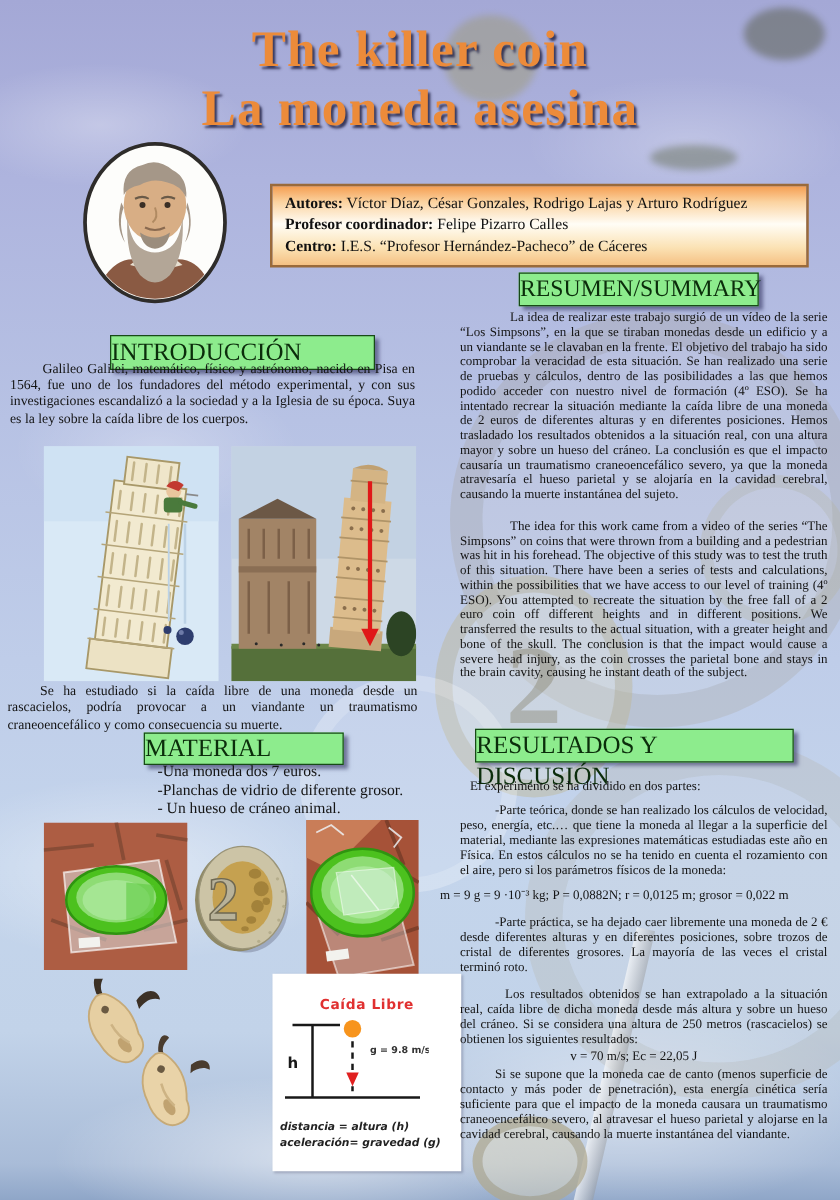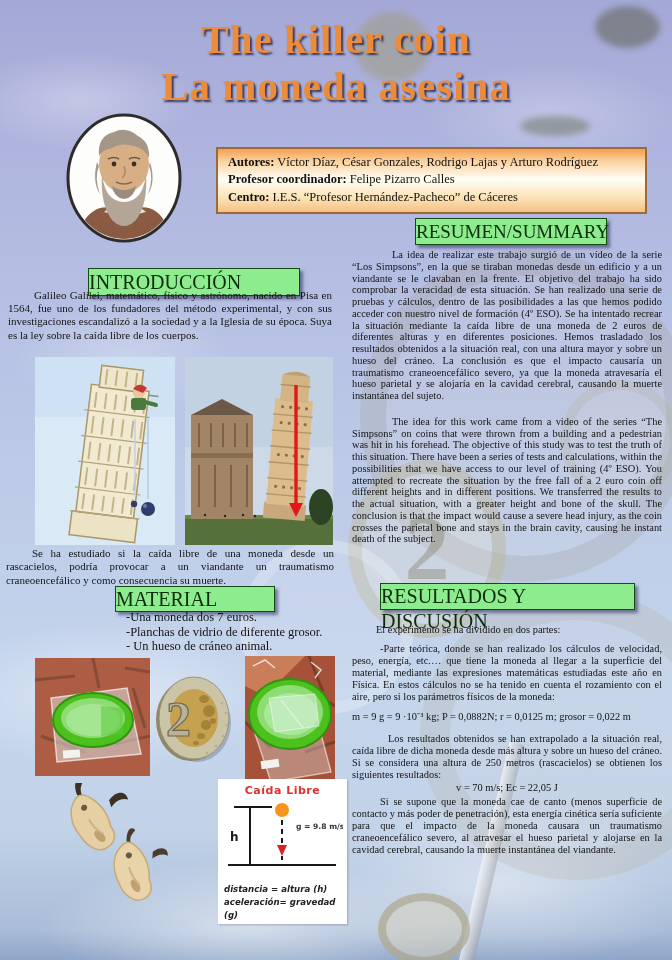--- a/index.html
+++ b/index.html
@@ -15,27 +15,27 @@
   .title{position:absolute;left:0;top:16px;width:100%;text-align:center;
     font-weight:bold;font-size:41px;line-height:1.15;color:#ec8b3a;letter-spacing:1px;
     text-shadow:2px 2px 2px rgba(35,35,70,.85);}
   .authors{position:absolute;left:216px;top:147px;width:407px;
     border:2px solid #9a6a3a;background:linear-gradient(180deg,#f59e52 0%,#fbd3a0 20%,#fffdf6 48%,#fbe2b4 78%,#f5c184 100%);
     padding:5px 10px 6px 10px;font-size:12.5px;line-height:1.38;color:#111;}
   .ab-label{font-weight:bold;}
   .ghdr{position:absolute;background:#8dec8d;border:1px solid #174a17;color:#0b2d0b;
     box-shadow:3px 3px 3px rgba(40,40,85,.55);font-weight:normal;}
   .body-txt{position:absolute;text-align:justify;color:#141414;}
-  .p{margin:0 0 12px 0;text-indent:28px;text-align:justify;}
+  .p{margin:0 0 12px 16px;text-indent:28px;text-align:justify;}
   .p-noindent{margin:0 0 6px 0;text-indent:24px;}
   .formula{margin:6px 0 10px 0;text-indent:0;text-align:left;}
   .formula-center{margin:2px 0 2px 0;text-indent:0;text-align:center;}
   .mat-list{position:absolute;left:126px;top:610px;font-size:12.5px;line-height:1.16;color:#141414;}
-  .caida-box{position:absolute;left:218px;top:779px;width:129px;height:142px;background:#fff;
-    box-shadow:1px 1px 2px rgba(60,60,90,.3);padding:3px 0 0 0;}
+  .caida-box{position:absolute;left:218px;top:779px;width:151px;height:142px;background:#fff;
+    box-shadow:1px 1px 2px rgba(60,60,90,.3);padding:16px 0 0 0;}
   .caida-title{font-family:"DejaVu Sans",sans-serif;font-weight:bold;font-size:11px;color:#e03030;
     text-align:center;letter-spacing:.5px;margin:2px 0 0 0;}
   .caida-caption{font-family:"DejaVu Sans",sans-serif;font-weight:bold;font-size:8.6px;color:#222;
     line-height:1.5;margin:0 0 0 6px;font-style:italic;}
   svg{display:block;}
   .abs{position:absolute;}
 </style>
 </head>
 <body>
 
@@ -342,18 +342,19 @@
 
   <div class="body-txt" style="left:352px;top:249px;width:310px;font-size:10.4px;line-height:1.13">
     <p class="p" style="text-indent:40px;margin-bottom:14px">La idea de realizar este trabajo surgió de un vídeo de la serie “Los Simpsons”, en la que se tiraban  monedas desde un edificio y a un viandante se le clavaban en la frente. El objetivo del trabajo ha sido comprobar la veracidad de esta situación. Se han realizado una serie de pruebas y cálculos, dentro de las posibilidades a las que hemos podido acceder con nuestro nivel de formación (4º ESO). Se ha intentado recrear la situación mediante la caída libre de una moneda de 2 euros de diferentes alturas y en diferentes posiciones. Hemos trasladado los resultados obtenidos a la situación real, con una altura mayor y sobre un hueso del cráneo. La conclusión es que el impacto causaría un traumatismo craneoencefálico severo, ya que la moneda atravesaría el hueso parietal y se alojaría en la cavidad cerebral, causando la muerte instantánea del sujeto.</p>
     <p class="p" style="text-indent:40px;margin-bottom:0">The idea for this work came from a video of the series “The Simpsons” on coins that were thrown from a building and a pedestrian was hit in his forehead. The objective of this study was to test the truth of this situation. There have been a series of tests and calculations, within the possibilities that we have access to our level of training (4º ESO). You attempted to recreate the situation by the free fall of a 2 euro coin off different heights and in different positions. We transferred the results to the actual situation, with a greater height and bone of the skull. The conclusion is that the impact would cause a severe head injury, as the coin crosses the parietal bone and stays in the brain cavity, causing he instant death of the subject.</p>
   </div>
 
   <div class="body-txt" style="left:352px;top:624px;width:310px;font-size:10.4px;line-height:1.15">
     <p class="p-noindent" style="margin-bottom:7px">El experimento se ha dividido en dos partes:</p>
     <p class="p" style="margin-bottom:8px">-Parte teórica, donde se han realizado los cálculos de velocidad, peso, energía, etc.…  que tiene la moneda al llegar a la superficie del material, mediante las expresiones matemáticas estudiadas este año en Física. En estos cálculos no se ha tenido en cuenta el rozamiento con el aire, pero si los parámetros físicos de la moneda:</p>
     <p class="formula">m = 9 g = 9 ·10⁻³ kg;  P = 0,0882N; r = 0,0125 m; grosor = 0,022 m</p>
+    <p class="p" style="margin-bottom:10px">-Parte práctica, se ha dejado caer libremente una moneda de 2 € desde diferentes alturas y en diferentes posiciones, sobre trozos de cristal de diferentes grosores. La mayoría de las veces el cristal terminó roto.</p>
     <p class="p" style="text-indent:36px;margin-bottom:2px">Los resultados obtenidos se han extrapolado a la situación real, caída libre de dicha moneda desde más altura y sobre un hueso del cráneo. Si se considera una altura de 250 metros (rascacielos) se obtienen los siguientes resultados:</p>
     <p class="formula-center">v = 70 m/s;   Ec = 22,05 J</p>
     <p class="p" style="margin-bottom:0">Si se supone que la moneda cae de canto (menos superficie de contacto y más poder de penetración), esta energía cinética sería suficiente para que el impacto de la moneda causara un traumatismo craneoencefálico severo, al atravesar el hueso parietal  y alojarse en la cavidad cerebral, causando la muerte instantánea del viandante.</p>
   </div>
 
 </div>
 
 </body></html>

